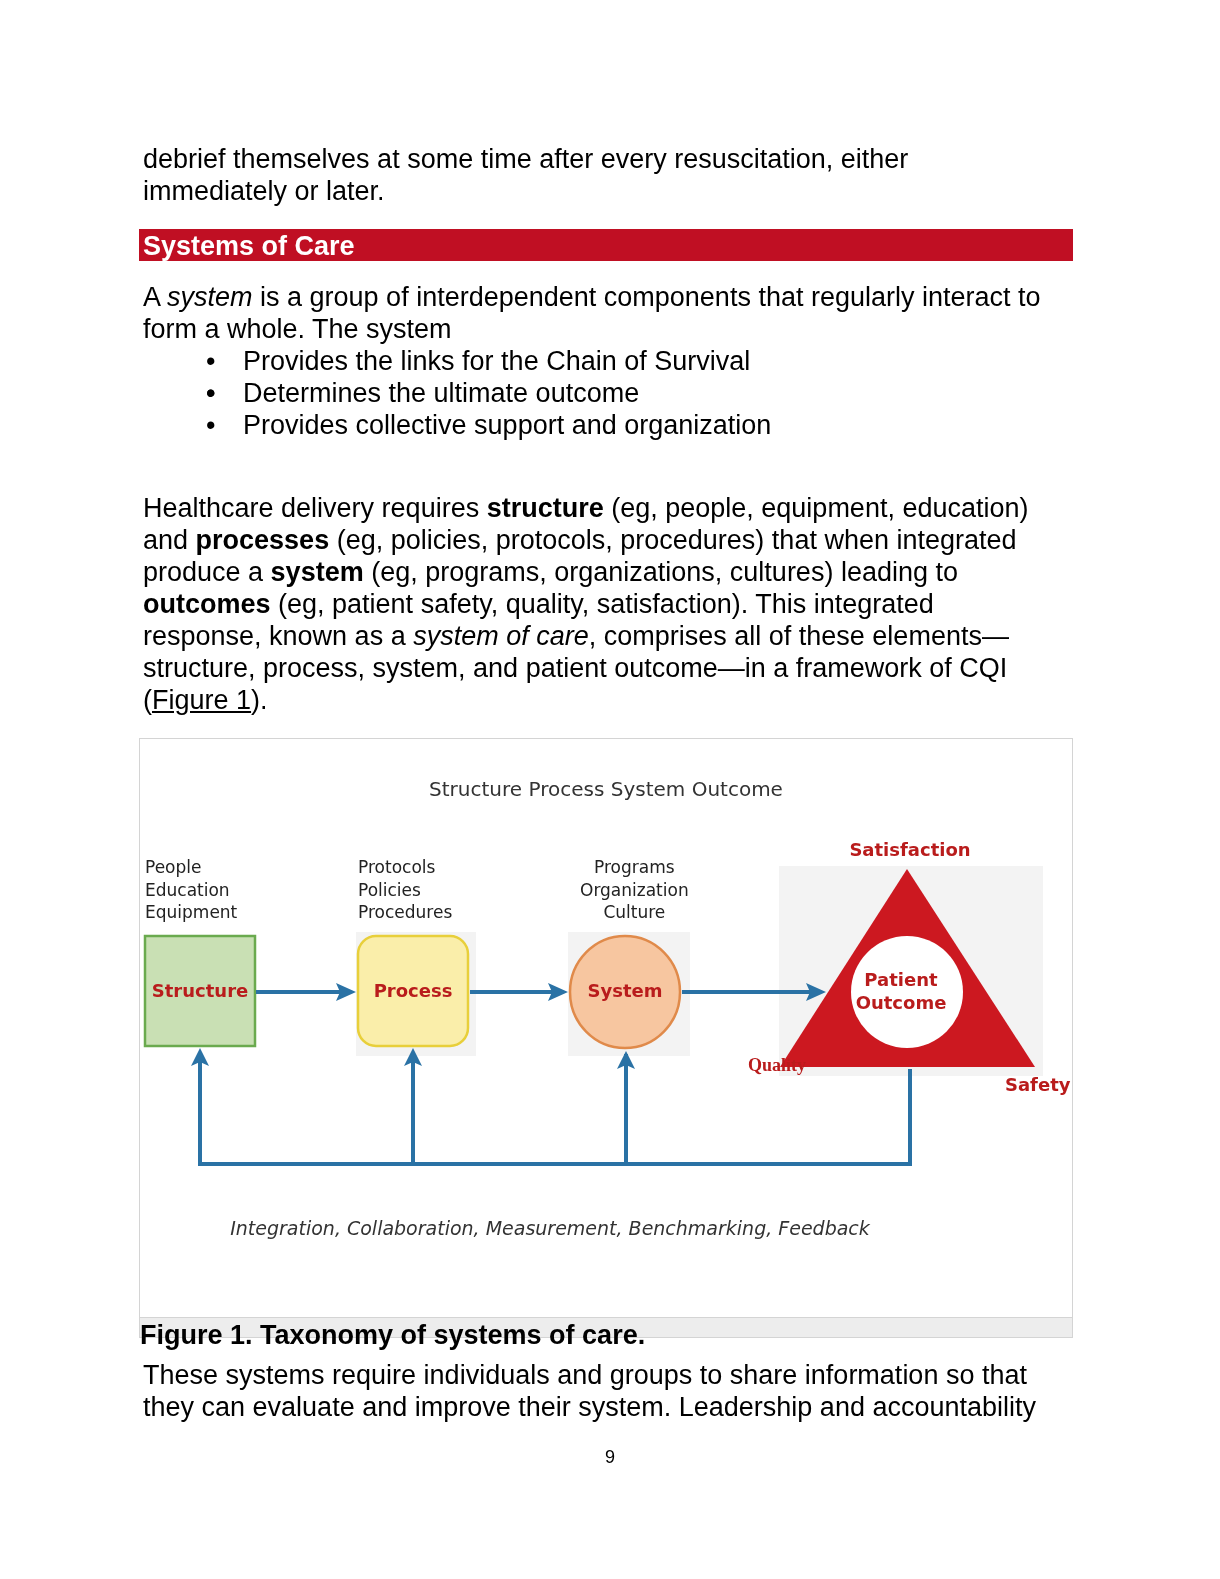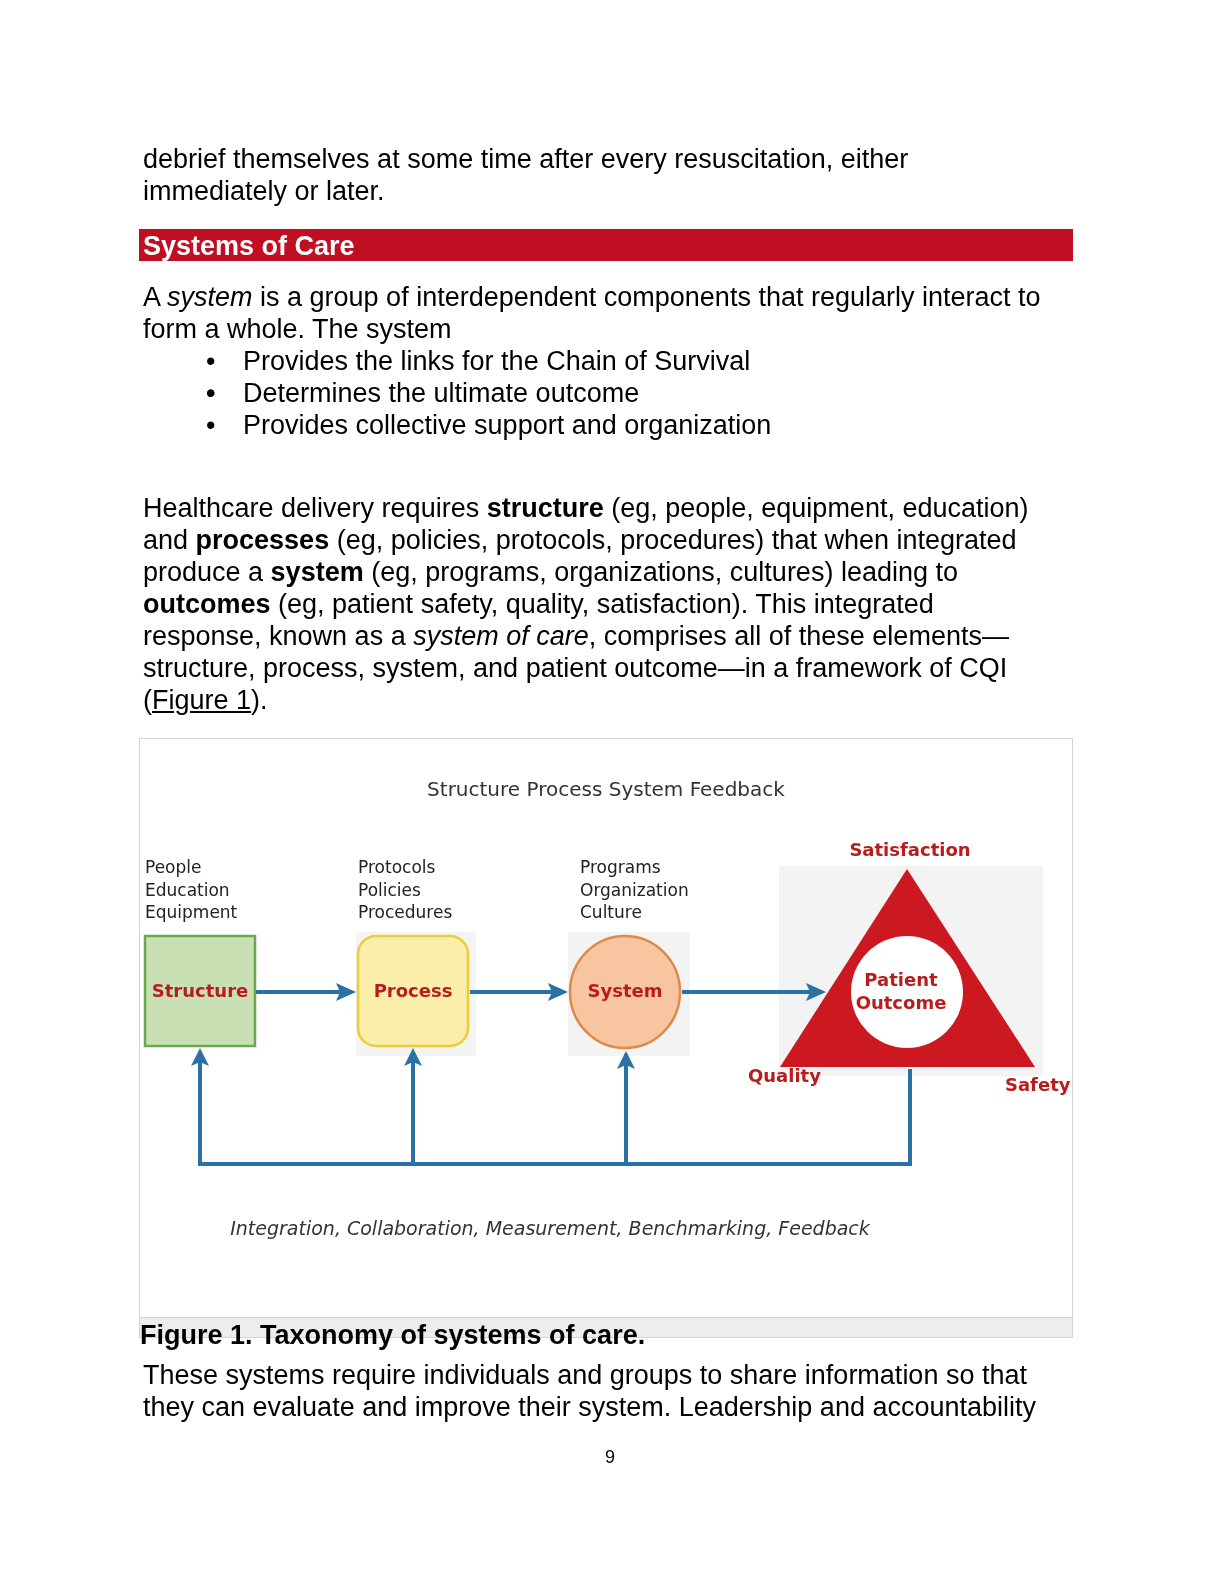--- a/index.html
+++ b/index.html
@@ -78,48 +78,48 @@
     <g fill="#2a72a5">
       <polygon points="216,253 196,244 200,253 196,262"></polygon>
       <polygon points="428,253 408,244 412,253 408,262"></polygon>
       <polygon points="686,253 666,244 670,253 666,262"></polygon>
       <polygon points="60,309 51,327 60,323 69,327"></polygon>
       <polygon points="273,309 264,327 273,323 282,327"></polygon>
       <polygon points="486,312 477,330 486,326 495,330"></polygon>
     </g>
   </svg>
 
-  <div class="dtext" style="left:0; top:38px; width:932px; text-align:center; font-size:20px; color:#333;">Structure Process System Feedback</div>
+  <div class="dtext" style="left:0; top:38px; width:932px; text-align:center; font-size:20px; color:#333;">Structure Process System Outcome</div>
 
   <div class="dtext lbl-list" style="left:5px; top:117px;">
     <div>People</div>
     <div>Education</div>
     <div>Equipment</div>
   </div>
   <div class="dtext lbl-list" style="left:218px; top:117px;">
     <div>Protocols</div>
     <div>Policies</div>
     <div>Procedures</div>
   </div>
-  <div class="dtext lbl-list" style="left:440px; top:117px;">
+  <div class="dtext lbl-list" style="left:440px; top:117px;text-align:center;">
     <div>Programs</div>
     <div>Organization</div>
     <div>Culture</div>
   </div>
 
   <div class="dtext node-label" style="left:5px; top:241px; width:110px; text-align:center;">Structure</div>
   <div class="dtext node-label" style="left:218px; top:241px; width:110px; text-align:center;">Process</div>
   <div class="dtext node-label" style="left:430px; top:241px; width:110px; text-align:center;">System</div>
 
   <div class="dtext node-label" style="left:691px; top:229px; width:140px; text-align:center; line-height:23px;">
     <div>Patient</div>
     <div>Outcome</div>
   </div>
   <div class="dtext node-label" style="left:700px; top:100px; width:140px; text-align:center;">Satisfaction</div>
-  <div class="dtext node-label" style="left:608px; top:326px;">Quality</div>
+  <div class="dtext node-label" style="left:608px; top:316px;font-family:Liberation Serif, serif;">Quality</div>
   <div class="dtext node-label" style="left:865px; top:335px;">Safety</div>
 
   <div class="dtext" style="left:0; top:478px; width:820px; text-align:center; font-size:19px; font-style:italic; color:#333;">Integration, Collaboration, Measurement, Benchmarking, Feedback</div>
 
   <div class="fig-caption">Figure 1. Taxonomy of systems of care.</div>
 </div>
 
 <div class="para" style="top:1359px; width:930px;">
   <div>These systems require individuals and groups to share information so that</div>
   <div>they can evaluate and improve their system. Leadership and accountability</div>

